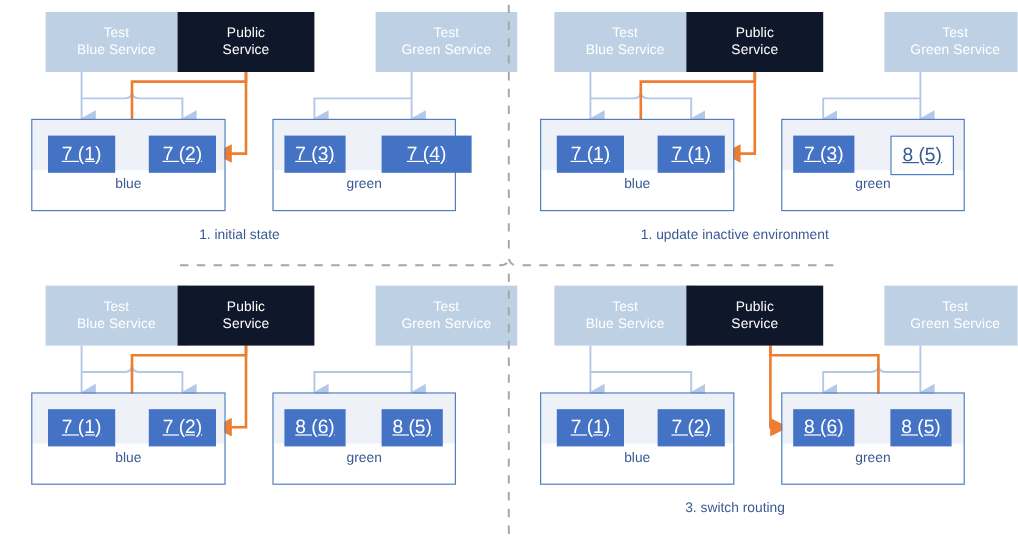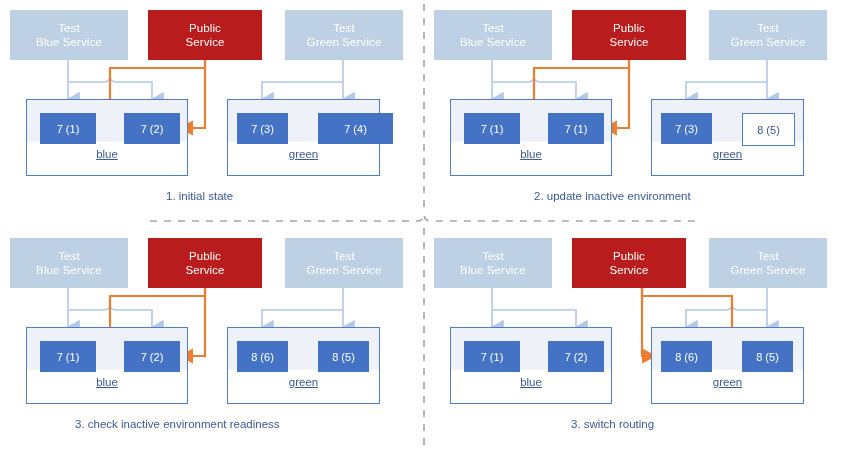--- a/index.html
+++ b/index.html
@@ -4,30 +4,30 @@
 <style>
   html,body{margin:0;padding:0;background:#ffffff;}
   body{width:848px;height:456px;font-family:"Liberation Sans",sans-serif;overflow:hidden;}
   #stage{position:relative;width:848px;height:456px;background:#fff;}
 
   .quad{position:absolute;width:424px;height:228px;}
 
   .svc{position:absolute;display:flex;align-items:center;justify-content:center;
        text-align:center;color:#ffffff;font-size:11.5px;line-height:14px;
        letter-spacing:.1px;}
-  .svc.light{background:#bed0e4;}
-  .svc.dark{background:#b91c1c;}
+  .svc.light{background:#bed0e4;margin-left:28px;}
+  .svc.dark{background:#0f172a;}
 
   .env{position:absolute;border:1px solid #4f7fc0;
        background:linear-gradient(to bottom,#eef2f8 0%,#eef2f8 55%,#ffffff 56%,#ffffff 100%);}
   .env-label{position:absolute;left:0;right:0;text-align:center;color:#3a5a93;
-       font-size:11.5px;text-decoration:underline;}
+       font-size:11.5px;}
 
   .node{position:absolute;background:#4472c4;color:#fff;display:flex;
-        align-items:center;justify-content:center;font-size:11px;}
+        align-items:center;justify-content:center;font-size:16px;text-decoration:underline;}
   .node.hollow{background:#ffffff;color:#3a5a93;border:1px solid #4f7fc0;}
 
   .caption{position:absolute;color:#3a5a93;font-size:11.5px;white-space:nowrap;}
 
   svg.wires{position:absolute;left:0;top:0;width:424px;height:228px;overflow:visible;
             pointer-events:none;}
   svg.dividers{position:absolute;left:0;top:0;width:848px;height:456px;
             overflow:visible;pointer-events:none;}
 </style>
 </head>
@@ -114,21 +114,21 @@
     </div>
     <div class="env" style="left:227px;top:99px;width:151px;height:75px;">
       <div class="env-label" style="top:48px;">green</div>
     </div>
 
     <div class="node" style="left:40px;top:113px;width:56px;height:31px;">7 (1)</div>
     <div class="node" style="left:124px;top:113px;width:56px;height:31px;">7 (1)</div>
     <div class="node" style="left:237px;top:113px;width:51px;height:31px;">7 (3)</div>
     <div class="node hollow" style="left:318px;top:113px;width:51px;height:31px;">8 (5)</div>
 
-    <div class="caption" style="left:110px;top:190px;">2. update inactive environment</div>
+    <div class="caption" style="left:110px;top:190px;">1. update inactive environment</div>
   </div>
 
   <div class="quad" id="q2" style="left:0px;top:228px;">
     <svg class="wires">
       <defs>
         <marker id="oarr2" markerWidth="7" markerHeight="7" refX="6" refY="3.5" orient="auto">
           <path d="M0,0 L7,3.5 L0,7 z" fill="#ed7d31"></path>
         </marker>
         <marker id="barr2" markerWidth="9" markerHeight="8" refX="4.5" refY="7.4" orient="auto">
           <path d="M0,0 L9,0 L4.5,8 z" fill="#b4c7e7"></path>
@@ -157,21 +157,20 @@
     </div>
     <div class="env" style="left:227px;top:99px;width:151px;height:75px;">
       <div class="env-label" style="top:48px;">green</div>
     </div>
 
     <div class="node" style="left:40px;top:113px;width:56px;height:31px;">7 (1)</div>
     <div class="node" style="left:124px;top:113px;width:56px;height:31px;">7 (2)</div>
     <div class="node" style="left:237px;top:113px;width:51px;height:31px;">8 (6)</div>
     <div class="node" style="left:318px;top:113px;width:51px;height:31px;">8 (5)</div>
 
-    <div class="caption" style="left:75px;top:190px;">3. check inactive environment readiness</div>
   </div>
 
   <div class="quad" id="q3" style="left:424px;top:228px;">
     <svg class="wires">
       <defs>
         <marker id="oarr3" markerWidth="7" markerHeight="7" refX="6" refY="3.5" orient="auto">
           <path d="M0,0 L7,3.5 L0,7 z" fill="#ed7d31"></path>
         </marker>
         <marker id="barr3" markerWidth="9" markerHeight="8" refX="4.5" refY="7.4" orient="auto">
           <path d="M0,0 L9,0 L4.5,8 z" fill="#b4c7e7"></path>

